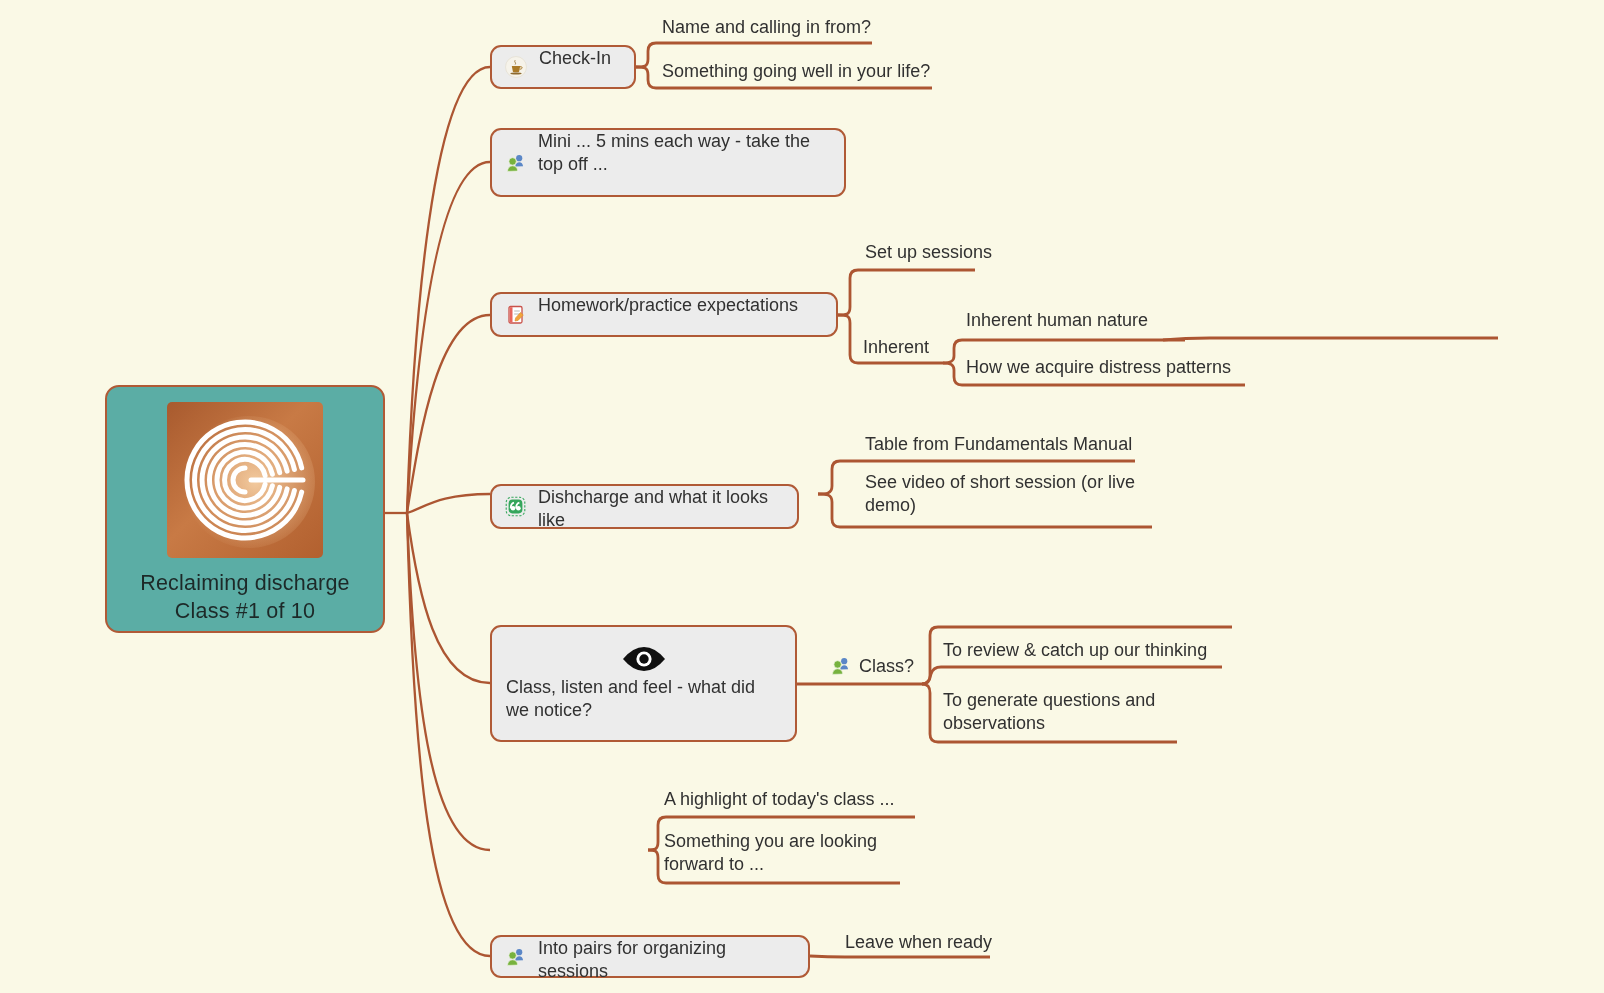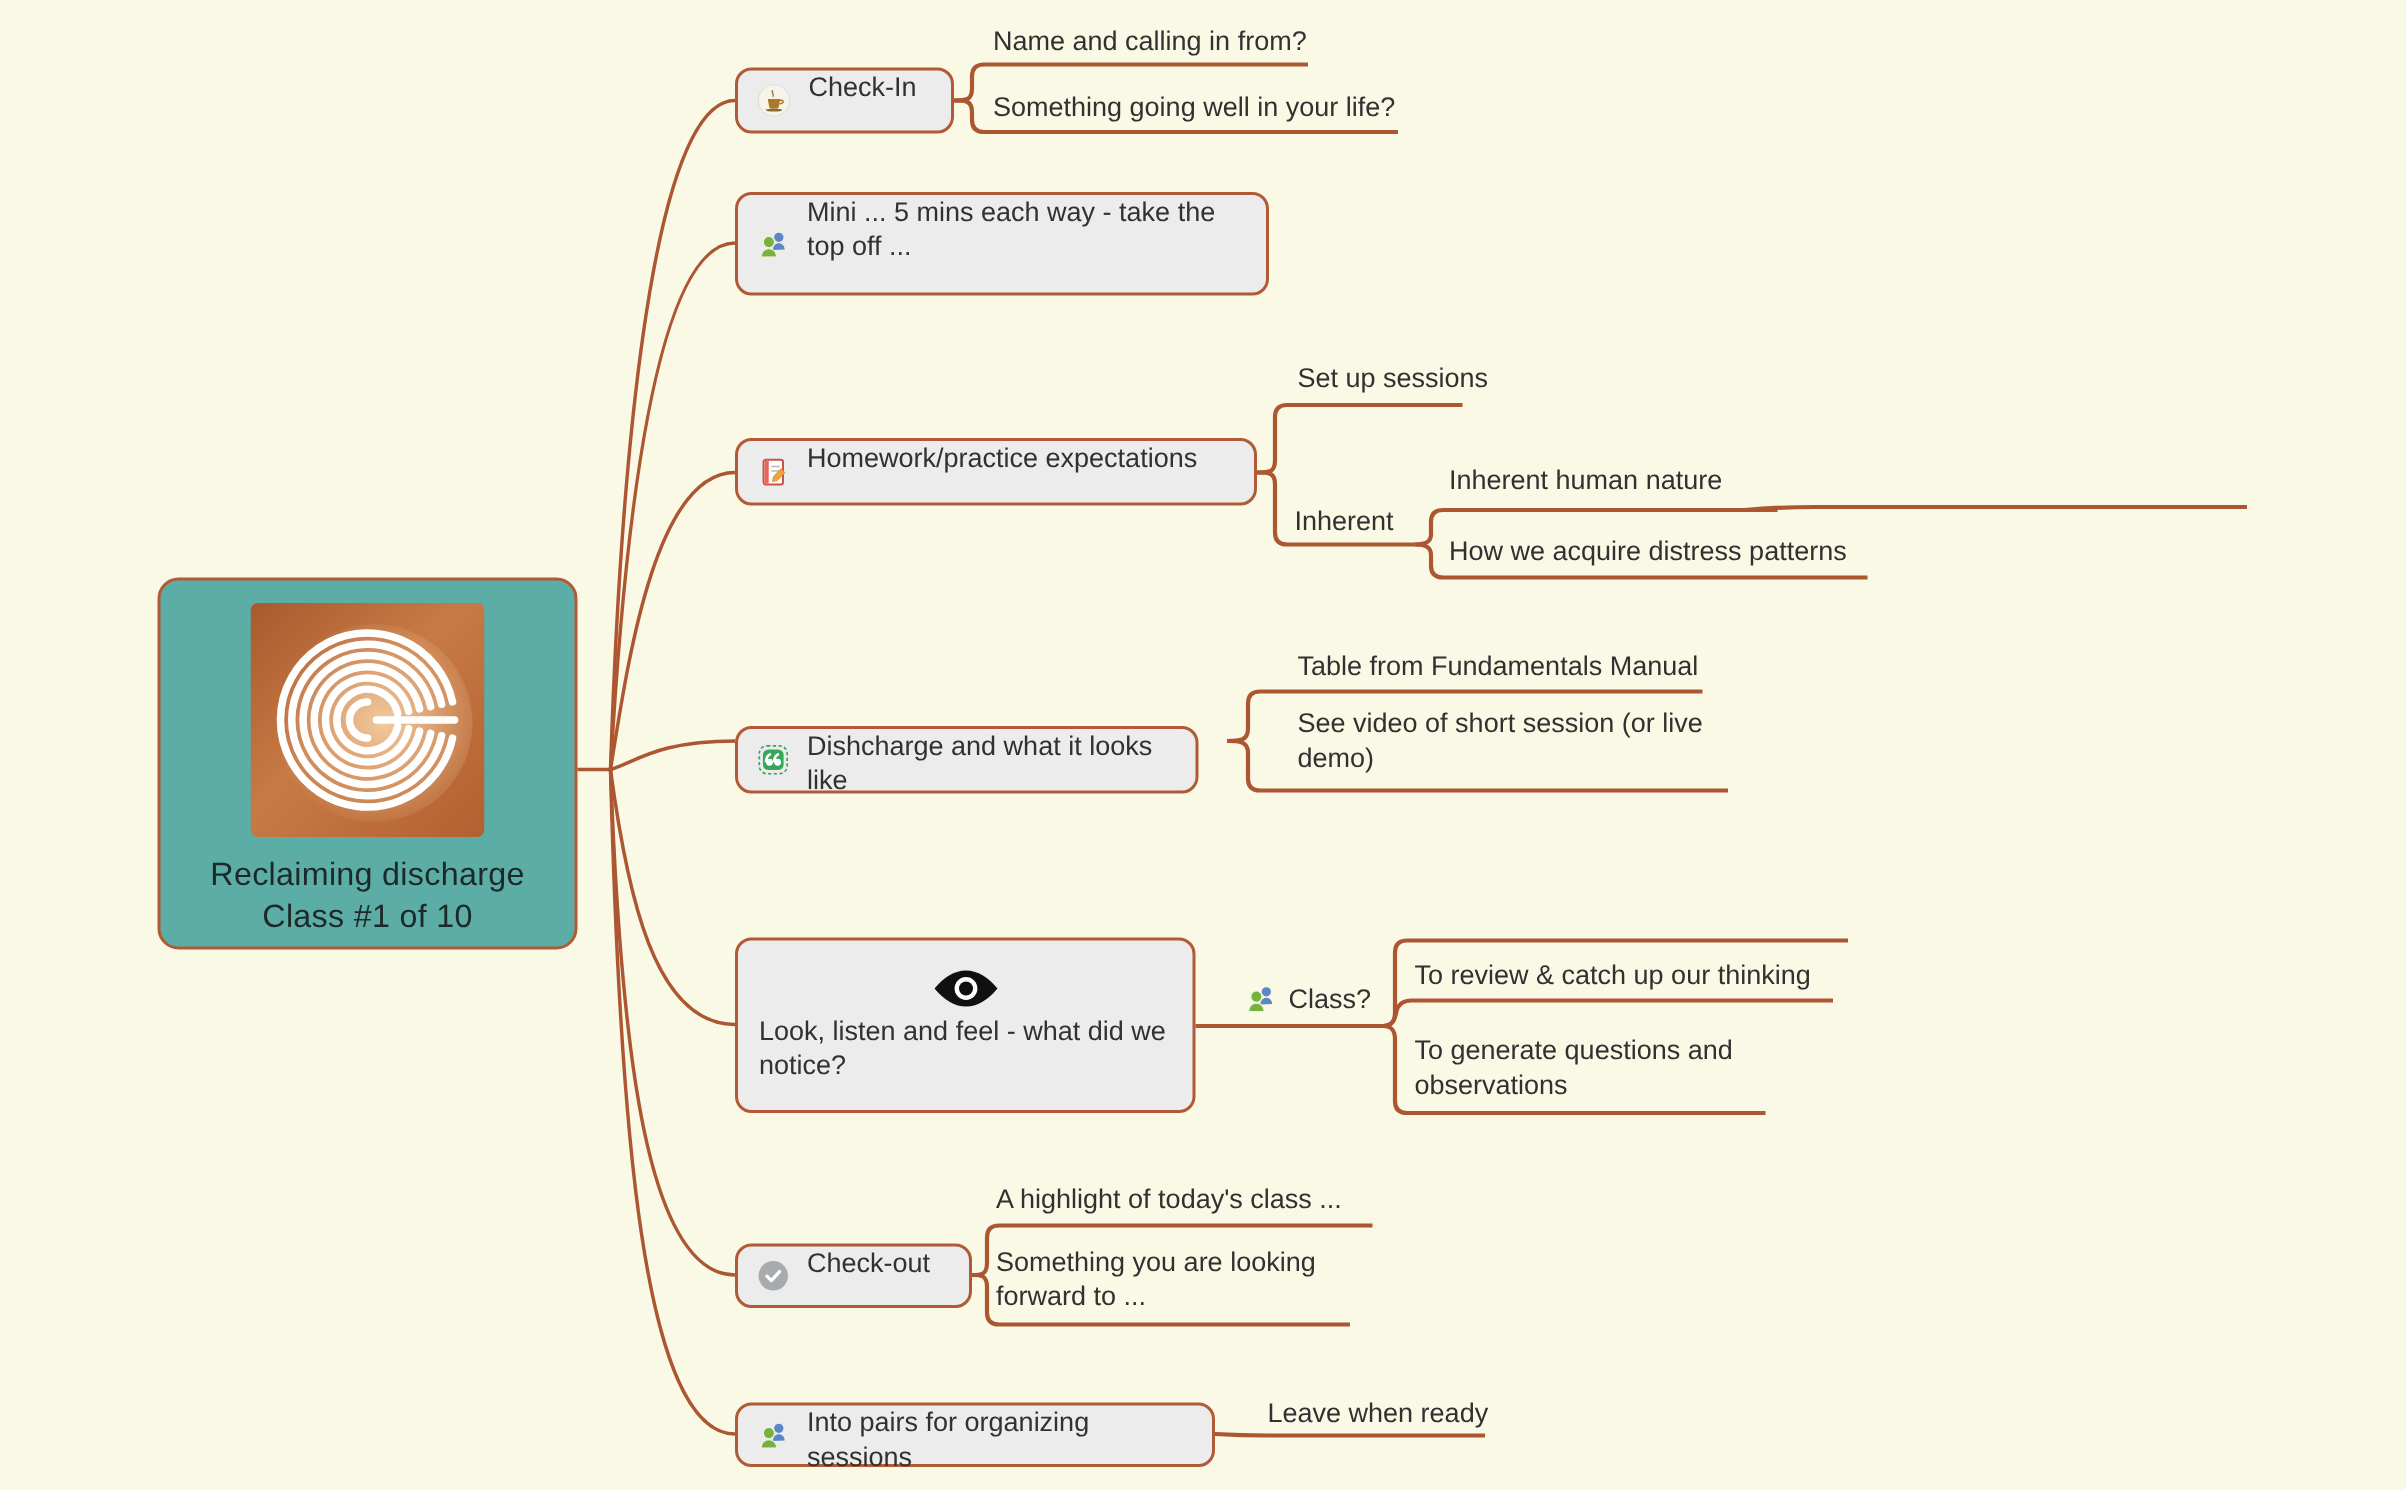--- a/index.html
+++ b/index.html
@@ -176,32 +176,23 @@
   </div>
 
   <div class="box col" style="left:490px;top:625px;width:307px;height:117px">
     <span class="icon">
         <svg width="46" height="26" viewBox="0 0 46 26">
           <path d="M2,13 Q12,1 23,1 Q34,1 44,13 Q34,25 23,25 Q12,25 2,13 Z" fill="#101010"></path>
           <circle cx="23" cy="13" r="7.6" fill="#ffffff"></circle>
           <circle cx="23" cy="13" r="4.7" fill="#101010"></circle>
         </svg>
       </span>
-    <span class="box-label" style="width:272px">Look, listen and feel - what did we notice?</span>
-  </div>
-
-  <div class="box" style="left:490px;top:829px;width:158px;height:43px">
-    <span class="icon">
-        <svg width="21" height="21" viewBox="0 0 21 21">
-          <circle cx="10.5" cy="10.5" r="9.8" fill="#a7abae"></circle>
-          <path d="M6.3 10.8l2.9 2.9 5.5-6" fill="none" stroke="#ffffff" stroke-width="2.2" stroke-linecap="round" stroke-linejoin="round"></path>
-        </svg>
-      </span>
-    <span class="box-label">Check-out</span>
-  </div>
+    <span class="box-label" style="width:272px">Class, listen and feel - what did we notice?</span>
+  </div>
+
 
   <div class="box" style="left:490px;top:935px;width:320px;height:43px">
     <span class="icon">
         <svg width="21" height="21" viewBox="0 0 21 21">
           <circle cx="14.2" cy="6.2" r="3.1" fill="#5b87c7"></circle>
           <path d="M10.3 14.6c0-2.7 1.8-4.4 4-4.4 2 0 3.6 1.6 3.8 4.1z" fill="#5b87c7"></path>
           <circle cx="7.6" cy="9.4" r="3.7" fill="#77b23e" stroke="#eef3e2" stroke-width="0.7"></circle>
           <path d="M2.5 19.4c0-3.4 2.2-5.6 5.1-5.6 2.9 0 5 2.1 5.1 5.3z" fill="#77b23e" stroke="#eef3e2" stroke-width="0.7"></path>
         </svg>
       </span>

